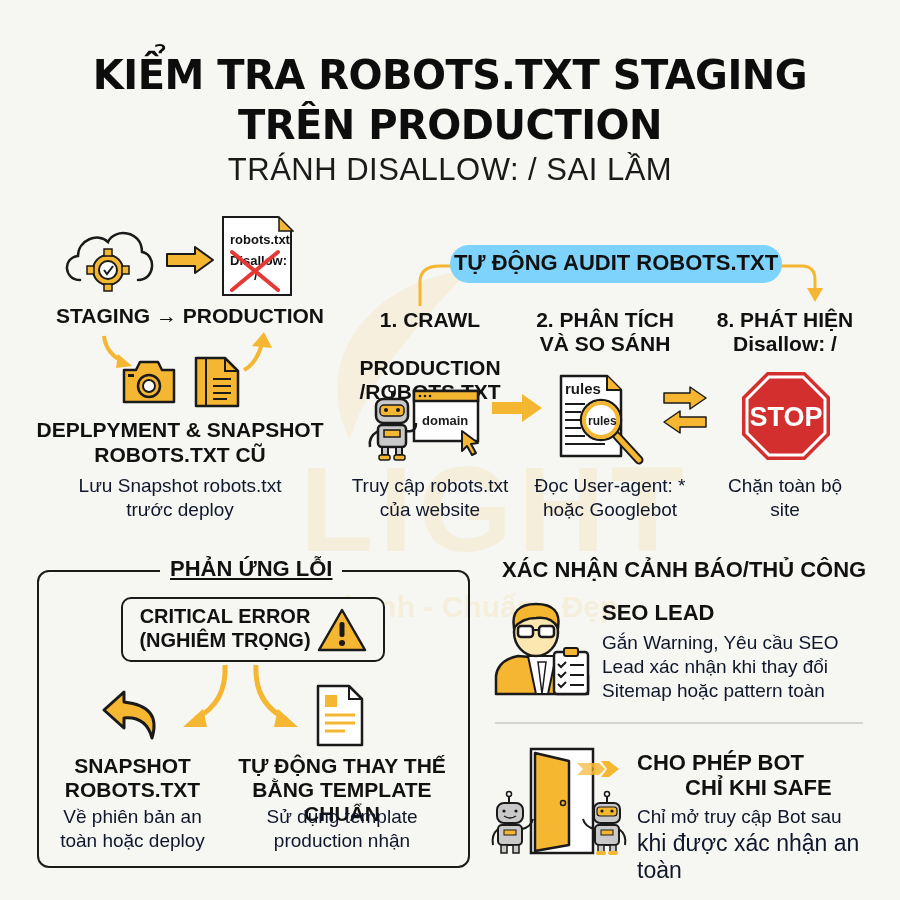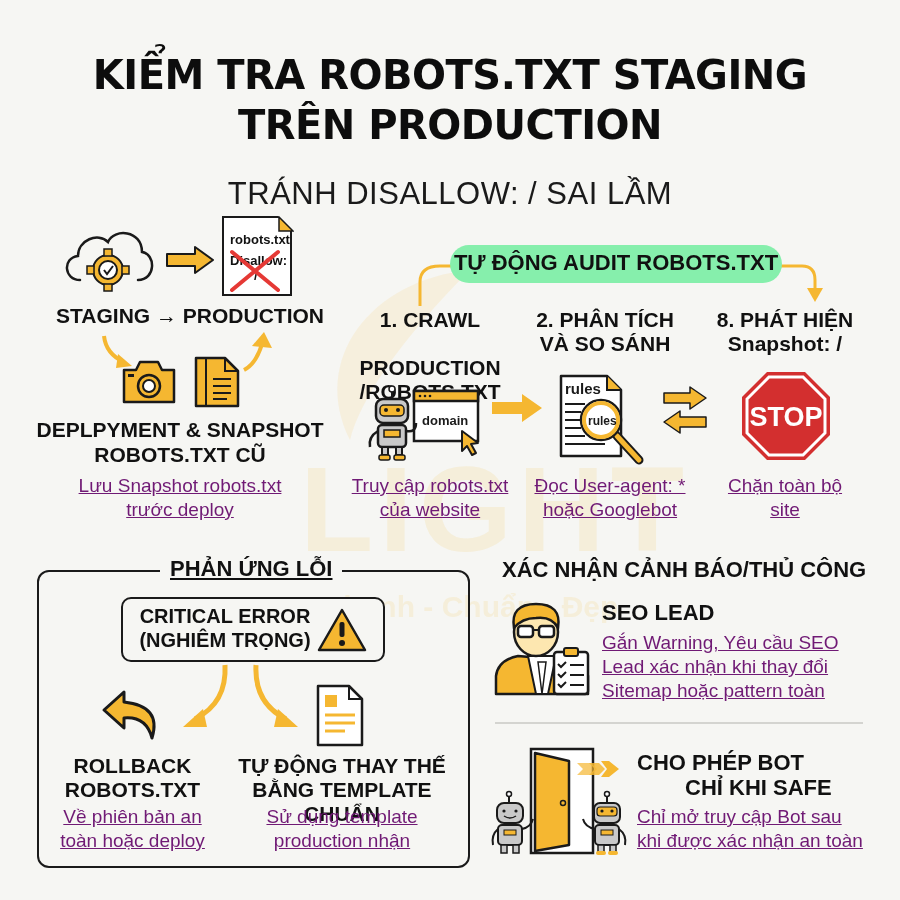--- a/index.html
+++ b/index.html
@@ -3,40 +3,40 @@
 <meta charset="utf-8">
 <style>
   * { box-sizing: border-box; margin: 0; padding: 0; }
   html, body { width: 900px; height: 900px; background: #f6f6f3; overflow: hidden; }
   body { position: relative; font-family: "Liberation Sans", "DejaVu Sans", sans-serif; color: #111; }
   .abs { position: absolute; }
   .center { text-align: center; }
   .title { left: 0; width: 900px; text-align: center; font-family: "DejaVu Sans", sans-serif; font-weight: bold; font-size: 40px; letter-spacing: -0.5px; color: #0d0d0d; }
   .subtitle { left: 0; width: 900px; text-align: center; font-family: "Liberation Sans", sans-serif; font-size: 31px; color: #1a1a1a; letter-spacing: 0.5px; }
   .h-bold { font-family: "Liberation Sans", sans-serif; font-weight: bold; color: #111; font-stretch: condensed; }
-  .body-txt { font-family: "Liberation Sans", sans-serif; color: #701a75; text-decoration: underline; }
+  .body-txt { font-family: "Liberation Sans", sans-serif; color: #0f172a; }
   .watermark { color: rgba(245, 200, 90, 0.16); font-weight: bold; pointer-events: none; }
-  .pill { background: #86efac; border-radius: 22px; text-align: center; font-weight: bold; font-size: 22px; color: #111; line-height: 36px; }
+  .pill { background: #7dd3fc; border-radius: 22px; text-align: center; font-weight: bold; font-size: 22px; color: #111; line-height: 36px; }
   .panel { border: 2.5px solid #1a1a1a; border-radius: 12px; }
   .crit-box { border: 2.5px solid #1a1a1a; border-radius: 10px; background: #f6f6f3; }
   .legend-label { background: #f6f6f3; padding: 0 10px; }
   .divider { height: 2px; background: #d4d4d0; }
 </style>
 </head>
 <body>
 
 <div class="abs watermark" style="left:300px; top:440px; width:320px; font-size:120px; letter-spacing:6px; text-align:center;">LIGHT</div>
 <div class="abs watermark" style="left:300px; top:590px; width:340px; font-size:30px; text-align:center;">Nhanh - Chuẩn - Đẹp</div>
 <svg class="abs" style="left:290px; top:250px;" width="230" height="230" viewBox="0 0 230 230">
   <path d="M180 20 C 80 30, 20 110, 60 190 C 70 150, 110 90, 180 20 Z" fill="rgba(245,200,90,0.14)"></path>
 </svg>
 
 <div class="abs title" style="top:52px;">KIỂM TRA ROBOTS.TXT STAGING</div>
 <div class="abs title" style="top:102px;">TRÊN PRODUCTION</div>
-<div class="abs subtitle" style="top:176px;">TRÁNH DISALLOW: / SAI LẦM</div>
+<div class="abs subtitle" style="top:152px;">TRÁNH DISALLOW: / SAI LẦM</div>
 
 <div>
 
   <svg class="abs" style="left:58px; top:222px;" width="100" height="70" viewBox="0 0 100 70">
     <path d="M22 58 C 6 58, 4 36, 20 34 C 20 18, 40 10, 50 20 C 56 6, 84 8, 84 30 C 98 32, 98 58, 80 58" fill="none" stroke="#1a1a1a" stroke-width="2.5" stroke-linecap="round"></path>
     <g transform="translate(50,48)">
       <circle r="15" fill="#f5b731" stroke="#1a1a1a" stroke-width="2"></circle>
       <g fill="#f5b731" stroke="#1a1a1a" stroke-width="1.5">
         <rect x="-4" y="-21" width="8" height="7"></rect>
           <rect x="-4" y="14" width="8" height="7"></rect>
@@ -163,21 +163,21 @@
   </svg>
   <div class="abs body-txt center" style="left:510px; width:200px; top:475px; font-size:19px;">Đọc User-agent: *</div>
   <div class="abs body-txt center" style="left:510px; width:200px; top:499px; font-size:19px;">hoặc Googlebot</div>
 
   <svg class="abs" style="left:660px; top:385px;" width="50" height="50" viewBox="0 0 50 50">
     <path d="M4 8 H30 V2 L46 13 L30 24 V18 H4 Z" fill="#f5b731" stroke="#1a1a1a" stroke-width="1.5" stroke-linejoin="round"></path>
     <path d="M46 32 H20 V26 L4 37 L20 48 V42 H46 Z" fill="#f5b731" stroke="#1a1a1a" stroke-width="1.5" stroke-linejoin="round"></path>
   </svg>
 
   <div class="abs h-bold center" style="left:700px; width:170px; top:308px; font-size:21px;">8. PHÁT HIỆN</div>
-  <div class="abs h-bold center" style="left:700px; width:170px; top:332px; font-size:21px;">Snapshot: /</div>
+  <div class="abs h-bold center" style="left:700px; width:170px; top:332px; font-size:21px;">Disallow: /</div>
   <svg class="abs" style="left:740px; top:370px;" width="92" height="92" viewBox="0 0 92 92">
     <polygon points="27,2 65,2 90,27 90,65 65,90 27,90 2,65 2,27" fill="#d32f2f"></polygon>
     <polygon points="29,7 63,7 85,29 85,63 63,85 29,85 7,63 7,29" fill="none" stroke="#fff" stroke-width="3"></polygon>
     <text x="46" y="56" text-anchor="middle" font-family="Liberation Sans, sans-serif" font-weight="bold" font-size="27" fill="#fff">STOP</text>
   </svg>
   <div class="abs body-txt center" style="left:690px; width:190px; top:475px; font-size:19px;">Chặn toàn bộ</div>
   <div class="abs body-txt center" style="left:690px; width:190px; top:499px; font-size:19px;">site</div>
 </div>
 
 <div>
@@ -210,21 +210,21 @@
     <path d="M3 3 H34 L47 16 V62 H3 Z" fill="#fff" stroke="#1a1a1a" stroke-width="2.5" stroke-linejoin="round"></path>
     <path d="M34 3 V16 H47" fill="none" stroke="#1a1a1a" stroke-width="2"></path>
     <rect x="10" y="12" width="12" height="12" fill="#f5b731"></rect>
     <g stroke="#f5b731" stroke-width="3">
         <line x1="10" y1="32" x2="40" y2="32"></line>
         <line x1="10" y1="40" x2="40" y2="40"></line>
         <line x1="10" y1="48" x2="30" y2="48"></line>
       </g>
   </svg>
 
-  <div class="abs h-bold center" style="left:50px; width:165px; top:754px; font-size:21px;">ROLLBACK</div>
+  <div class="abs h-bold center" style="left:50px; width:165px; top:754px; font-size:21px;">SNAPSHOT</div>
   <div class="abs h-bold center" style="left:50px; width:165px; top:778px; font-size:21px;">ROBOTS.TXT</div>
   <div class="abs body-txt center" style="left:45px; width:175px; top:806px; font-size:19px;">Về phiên bản an</div>
   <div class="abs body-txt center" style="left:45px; width:175px; top:830px; font-size:19px;">toàn hoặc deploy</div>
 
   <div class="abs h-bold center" style="left:222px; width:240px; top:754px; font-size:21px;">TỰ ĐỘNG THAY THẾ</div>
   <div class="abs h-bold center" style="left:222px; width:240px; top:778px; font-size:21px;">BẰNG TEMPLATE CHUẨN</div>
   <div class="abs body-txt center" style="left:222px; width:240px; top:806px; font-size:19px;">Sử dụng template</div>
   <div class="abs body-txt center" style="left:222px; width:240px; top:830px; font-size:19px;">production nhận</div>
 </div>
 
@@ -294,14 +294,14 @@
       <path d="M132 84 Q 140 90 138 100" fill="none" stroke="#1a1a1a" stroke-width="2"></path>
       <rect x="111" y="100" width="6" height="8" fill="#c9c9c9" stroke="#1a1a1a" stroke-width="1.5"></rect>
         <rect x="123" y="100" width="6" height="8" fill="#c9c9c9" stroke="#1a1a1a" stroke-width="1.5"></rect>
       <rect x="109" y="106" width="10" height="4" rx="2" fill="#f5b731"></rect>
         <rect x="121" y="106" width="10" height="4" rx="2" fill="#f5b731"></rect>
     </g>
   </svg>
   <div class="abs h-bold" style="left:637px; top:750px; font-size:22px;">CHO PHÉP BOT</div>
   <div class="abs h-bold" style="left:637px; top:775px; font-size:22px;margin-left:48px;">CHỈ KHI SAFE</div>
   <div class="abs body-txt" style="left:637px; top:806px; font-size:19px;">Chỉ mở truy cập Bot sau</div>
-  <div class="abs body-txt" style="left:637px; top:830px; font-size:19px;">khi được xác nhận an toàn</div>
+  <div class="abs body-txt" style="left:637px; top:830px; font-size:23px;">khi được xác nhận an toàn</div>
 </div>
 
 </body></html>

